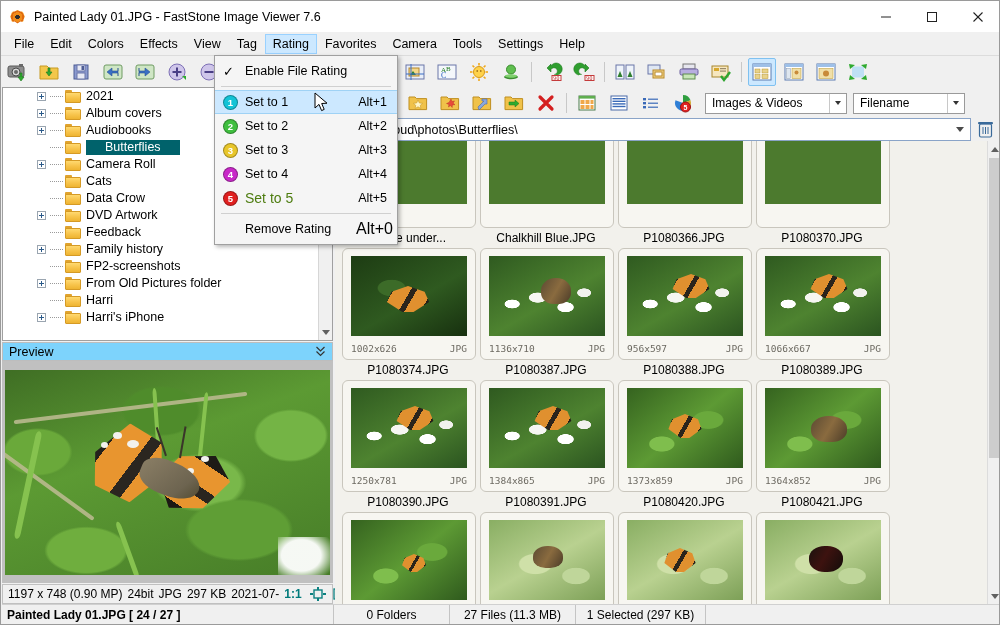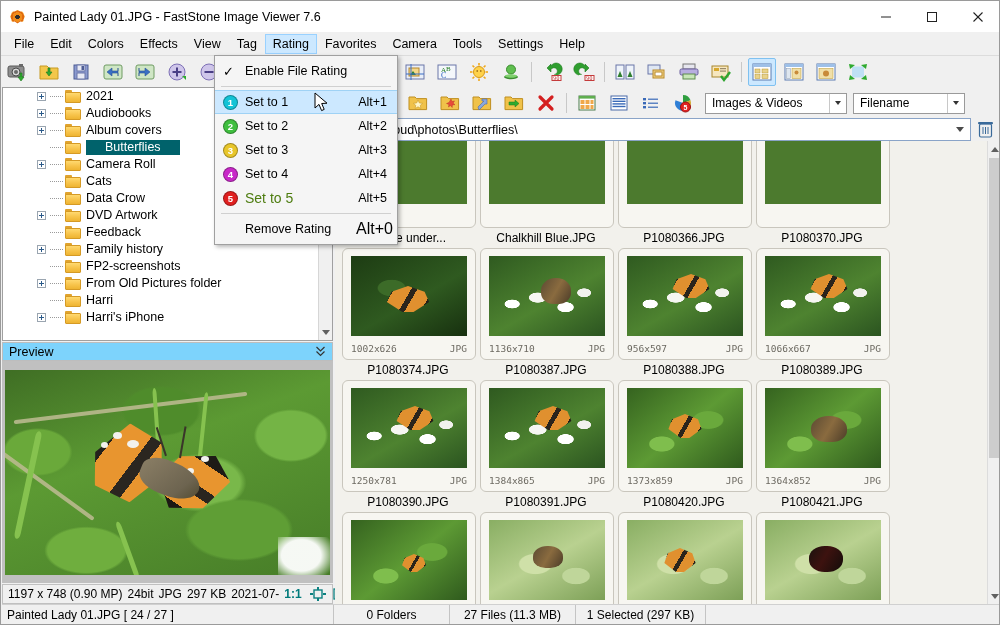--- a/index.html
+++ b/index.html
@@ -223,21 +223,21 @@
   }
   .status-left .seg { padding: 0 5px 0 0; }
   .status-left .zoom { color: #007a7a; font-weight: bold; }
   .mini-ico { width: 16px; height: 14px; margin: 0 3px; position: relative; flex:none;}
   .bottombar {
     position: absolute; left: 1px; top: 603px; width: 998px; height: 21px;
     background: #f0f0f0; border-top: 1px solid #d0d0d0;
     display: flex; align-items: center;
     font-size: 12px; color: #000;
   }
-  .bb-left { width: 331px; padding-left: 5px; white-space: nowrap; }
+  .bb-left { width: 331px; padding-left: 5px; white-space: nowrap; font-weight: bold; }
   .bb-cell {
     height: 21px; display: flex; align-items: center; justify-content: center;
     border-left: 1px solid #c4c4c4; white-space: nowrap;
   }
 
   
   .pathbar {
     position: absolute; left: 338px; top: 117px; width: 632px; height: 23px;
     border: 1px solid #8aa4c8; background: #fff;
     display: flex; align-items: center;
@@ -701,30 +701,30 @@
           </div>
           <span class="tree-label">2021</span>
         </div>
         <div class="tree-row">
           <div class="expander"></div>
           <div class="dots"></div>
           <div class="folder-ico">
             <div class="tab"></div>
             <div class="body"></div>
           </div>
+          <span class="tree-label">Album covers</span>
+        </div>
+        <div class="tree-row">
+          <div class="expander"></div>
+          <div class="dots"></div>
+          <div class="folder-ico">
+            <div class="tab"></div>
+            <div class="body"></div>
+          </div>
           <span class="tree-label">Audiobooks</span>
-        </div>
-        <div class="tree-row">
-          <div class="expander"></div>
-          <div class="dots"></div>
-          <div class="folder-ico">
-            <div class="tab"></div>
-            <div class="body"></div>
-          </div>
-          <span class="tree-label">Album covers</span>
         </div>
         <div class="tree-row selected">
           <div class="expander hidden"></div>
           <div class="dots"></div>
           <div class="folder-ico">
             <div class="tab"></div>
             <div class="body"></div>
           </div>
           <span class="tree-label">Butterflies</span>
         </div>

